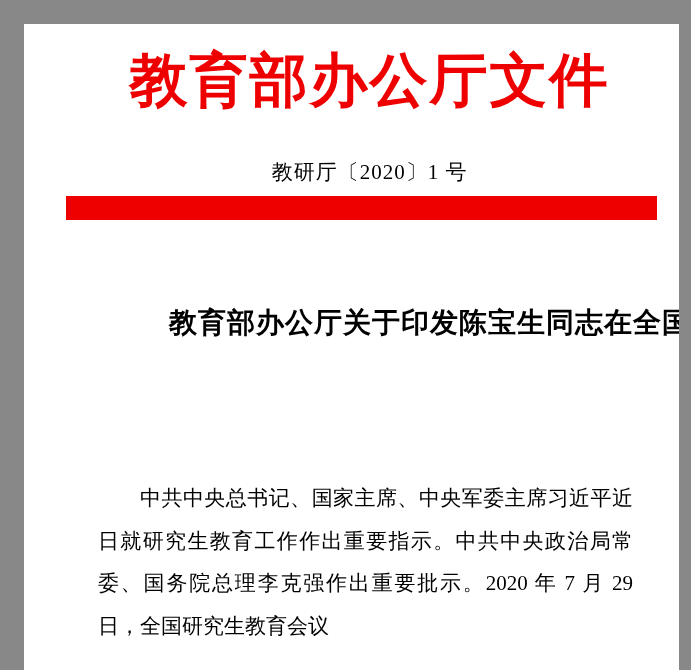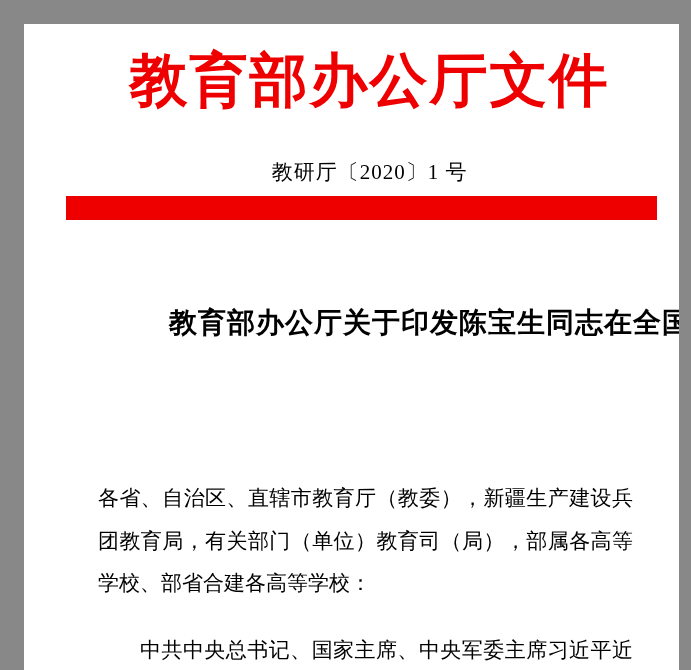--- a/index.html
+++ b/index.html
@@ -90,18 +90,17 @@
     <div class="doc-number">教研厅〔2020〕1 号</div>
     <hr class="red-rule">
   </header>
 
   <main>
     <h2 class="doc-title">
       <span class="title-line">教育部办公厅关于印发陈宝生同志在全国</span>
     </h2>
 
     <section class="body-text">
-      <p>各省、自治区、直辖市教育厅（教委），新疆生产建设兵团教育局，有关部门（单位）教育司（局），部属各高等学校、部省合建各高等学校：</p>
       <p class="indent">中共中央总书记、国家主席、中央军委主席习近平近日就研究生教育工作作出重要指示。中共中央政治局常委、国务院总理李克强作出重要批示。2020 年 7 月 29 日，全国研究生教育会议</p>
     </section>
   </main>
 
 </div>
 
 </body></html>

